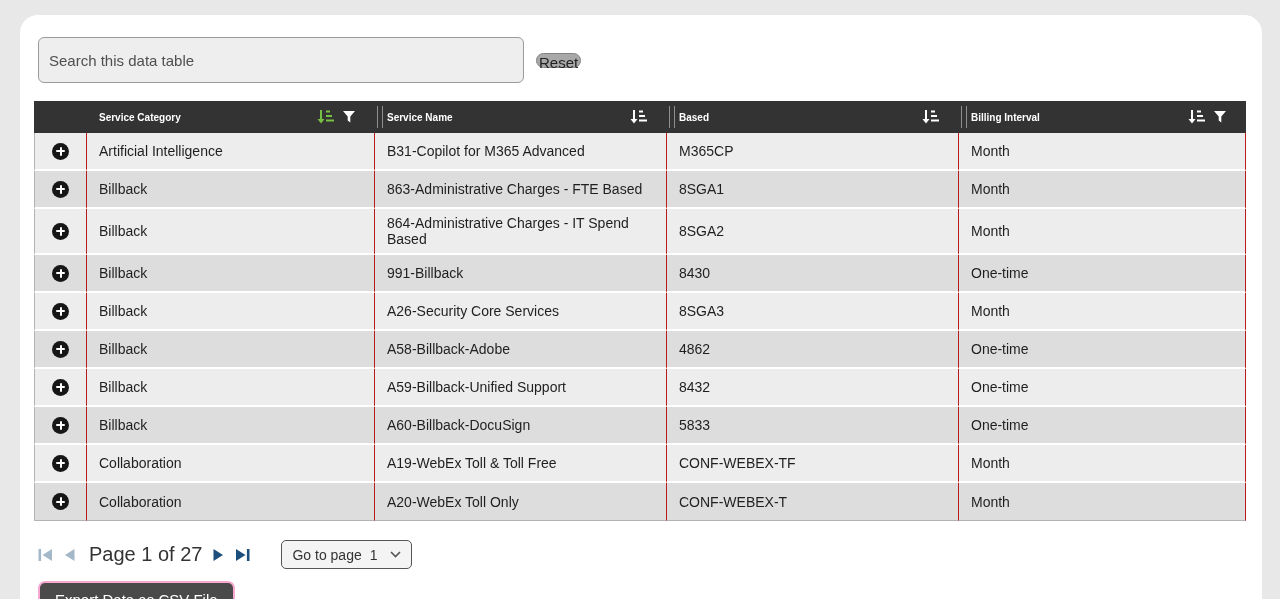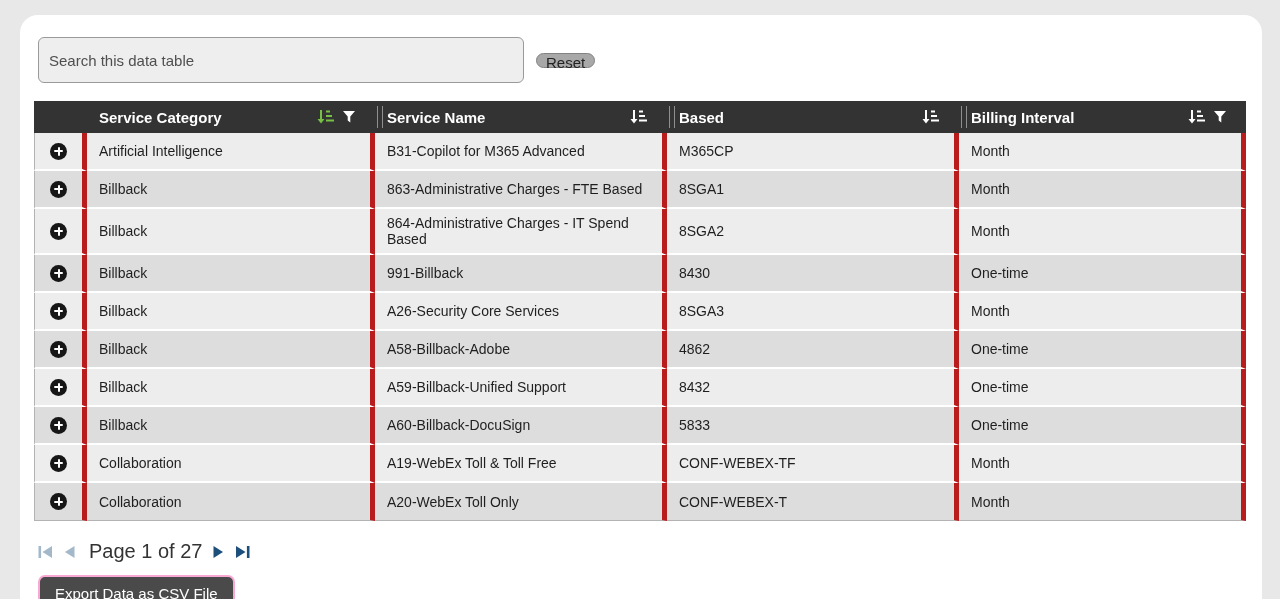--- a/index.html
+++ b/index.html
@@ -28,21 +28,21 @@
     padding: 0 10px;
     font-family: inherit;
     font-size: 15px;
     color: #333;
     outline: none;
   }
   .search-input::placeholder { color: #4f4f4f; opacity: 1; }
   .reset-btn {
     margin-left: 12px;
     height: 15px;
-    padding: 0 9px;
+    padding: 0 2px;
     background: #a8a8a8;
     border: 1px solid #828282;
     border-radius: 12px;
     font-family: inherit;
     font-size: 15px;
     color: #232323;
     cursor: pointer;
   }
 
   
@@ -56,21 +56,21 @@
   col.c0 { width: 53px; }
   col.c1 { width: 288px; }
   col.c2 { width: 292px; }
   col.c3 { width: 292px; }
   col.c4 { width: 287px; }
 
   thead th {
     background: #333333;
     color: #ffffff;
     height: 32px;
-    font-size: 15px;
+    font-size: 10px;
     font-weight: bold;
     text-align: left;
     position: relative;
     padding: 0 20px 0 12px;
     vertical-align: middle;
   }
   .th-inner { display: flex; align-items: center; justify-content: space-between; }
   .th-icons { display: flex; align-items: center; gap: 9px; }
   .sort-icon { color: #ffffff; display: inline-flex; }
   .sort-icon.active { color: #76c043; }
@@ -80,21 +80,21 @@
     border-left: 1px solid #8f8f8f; border-right: 1px solid #8f8f8f;
   }
 
   tbody td {
     height: 38px;
     font-size: 14px;
     color: #1f1f1f;
     padding: 6px 12px;
     vertical-align: middle;
     line-height: 16px;
-    border-right: 5px solid #b91c1c;
+    border-right: 1px solid #b91c1c;
     border-bottom: 2px solid #ffffff;
     background: #ededed;
   }
   tbody td:first-child { border-left: 1px solid #b3b3b3; text-align: center; padding: 6px 0; }
   tbody tr:nth-child(even) td { background: #dddddd; }
   tbody tr:last-child td { border-bottom: 1px solid #b3b3b3; }
 
   .plus-btn {
     width: 17px; height: 17px;
     background: #161616;
@@ -367,18 +367,27 @@
           <polygon points="2.5,1 2.5,13 12,7"></polygon>
         </svg>
       </button>
       <button class="pager-btn enabled">
         <svg width="16" height="14" viewBox="0 0 16 14" fill="currentColor">
           <polygon points="2,1 2,13 11.5,7"></polygon>
           <rect x="12.9" y="1" width="2.6" height="12"></rect>
         </svg>
       </button>
 
+      <div class="goto-box">
+        <span>Go to page</span>
+        <span>1</span>
+        <span class="chev">
+          <svg width="11" height="7" viewBox="0 0 11 7" fill="none" stroke="currentColor" stroke-width="1.6">
+            <polyline points="1,1 5.5,5.5 10,1"></polyline>
+          </svg>
+        </span>
+      </div>
     </div>
 
     <button class="export-btn">Export Data as CSV File</button>
 
   </div>
 </div>
 
 </body></html>

